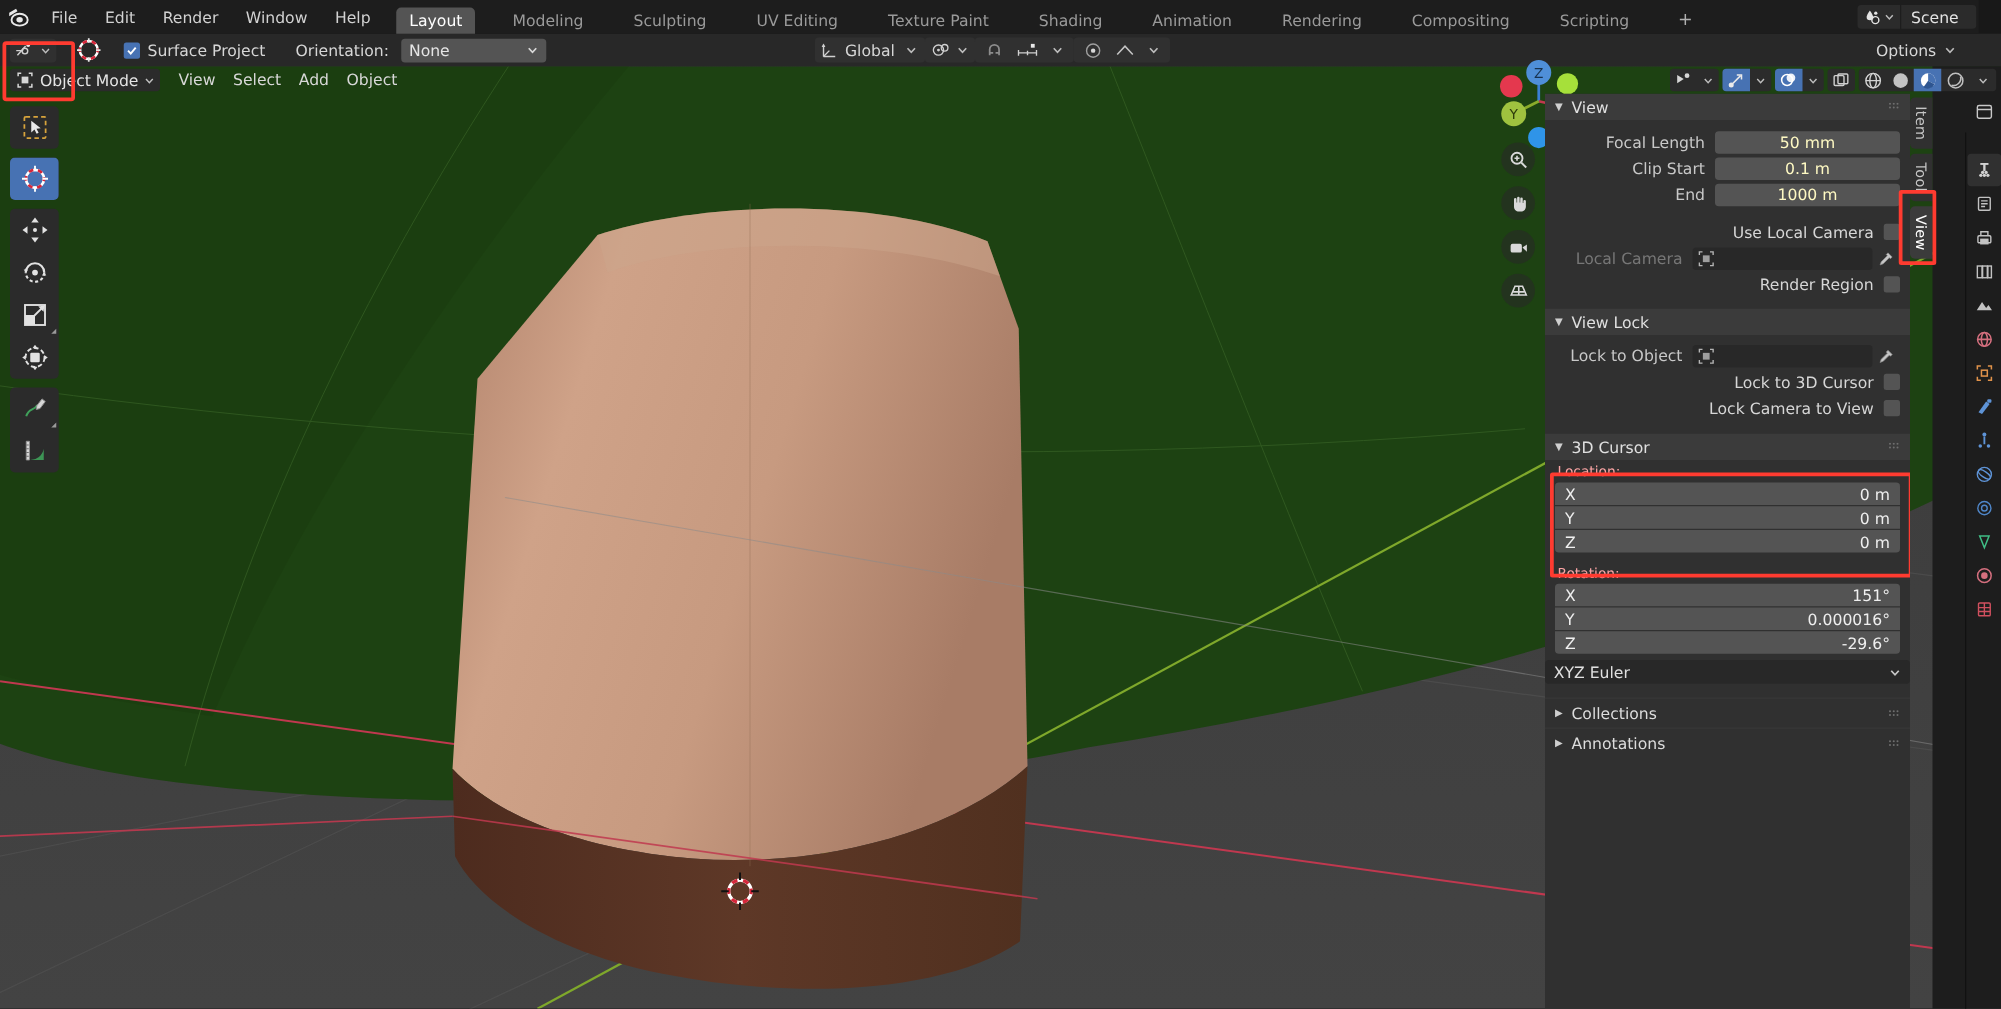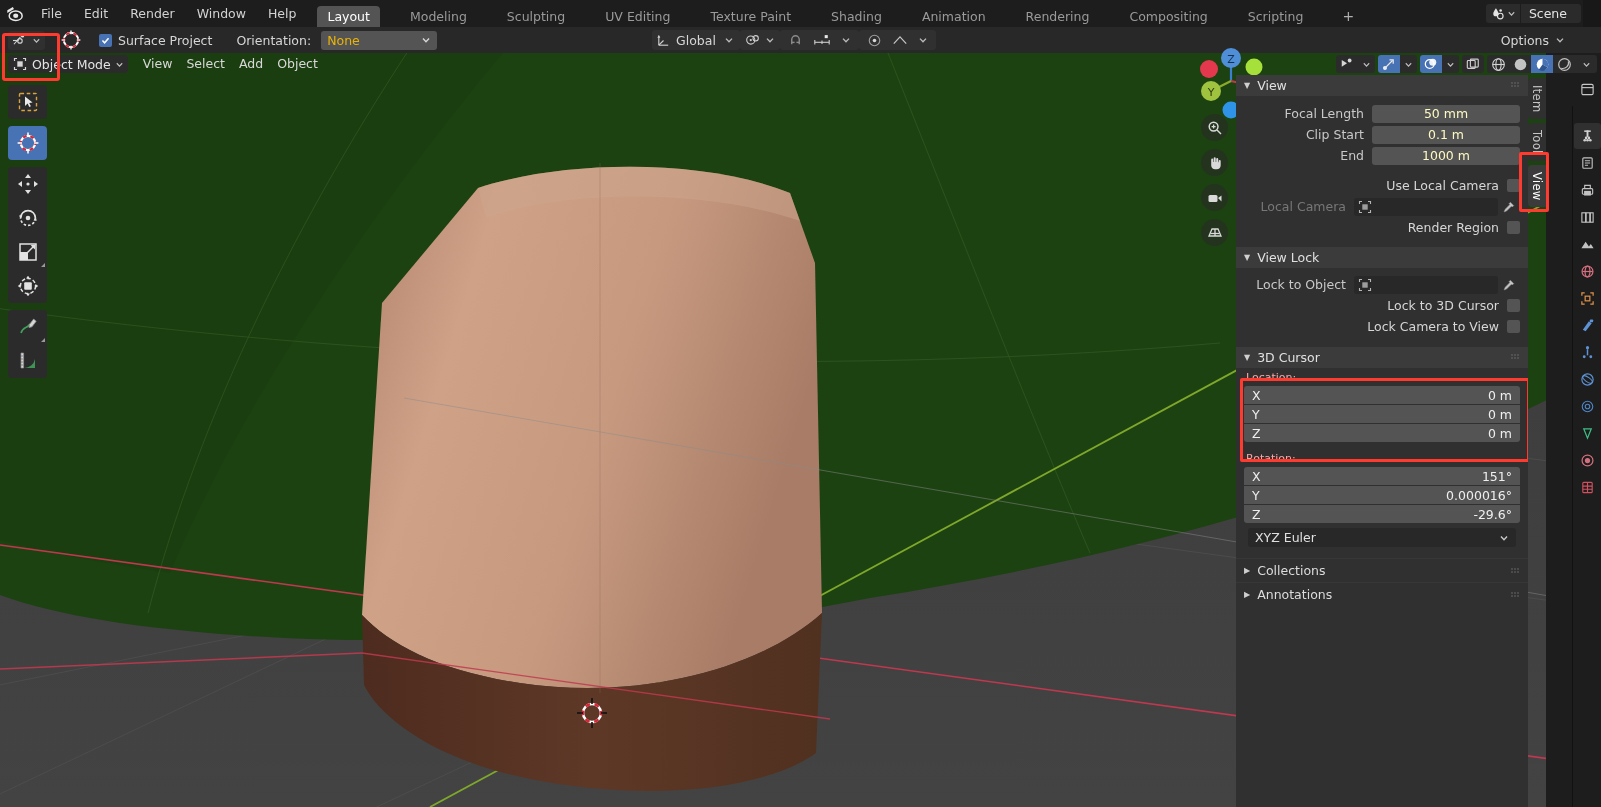--- a/index.html
+++ b/index.html
@@ -26,21 +26,21 @@
 
   
   .toolbar2{position:absolute;left:0;top:27px;width:1601px;height:26px;background:#282828;
             display:flex;align-items:center;}
   .tb-drop{display:flex;align-items:center;background:#303030;height:19px;border-radius:3px;margin-left:8px;padding:0 4px;}
   .chk{width:13px;height:13px;border-radius:2px;background:#4772b3;display:inline-flex;
        align-items:center;justify-content:center;margin-right:6px;}
   .chk svg{display:block;}
   .lbl{color:#d6d6d6;font-size:12.5px;white-space:nowrap;}
   .select-box{display:flex;align-items:center;justify-content:space-between;background:#545454;
-              height:19px;border-radius:3px;padding:0 6px;color:#eab308;font-size:12.5px;}
+              height:19px;border-radius:3px;padding:0 6px;color:#e5e5e5;font-size:12.5px;}
   .pillgrp{display:flex;align-items:center;background:#303030;border-radius:3px;height:20px;}
   .pillbtn{display:flex;align-items:center;justify-content:center;height:20px;padding:0 5px;}
   .options-btn{display:flex;align-items:center;height:19px;border-radius:3px;padding:0 6px;color:#d6d6d6;font-size:12.5px;}
 
   
   .viewport{position:absolute;left:0;top:53px;width:1601px;height:754px;overflow:hidden;}
   .vp-canvas{position:absolute;inset:0;background:#3b3b3b;}
 
   
   .vp-header{position:absolute;left:0;top:53px;width:1601px;height:22px;z-index:30;
@@ -93,21 +93,21 @@
   .check-row{display:flex;align-items:center;justify-content:flex-end;height:19px;margin:2px 8px;gap:8px;}
   .cbox{width:13px;height:13px;border-radius:2px;background:#545454;flex:0 0 auto;}
   .objfld{flex:1;background:#282828;border-radius:3px;height:18px;display:flex;align-items:center;padding-left:4px;}
   .subhdr{color:#fca5a5;font-size:11px;padding:3px 0 2px 10px;}
   .vecrow{display:flex;align-items:center;justify-content:space-between;background:#545454;
           height:18px;margin:0 8px 1px 8px;border-radius:3px;padding:0 8px;color:#efefef;font-size:12.5px;}
   .vecrow.r1{border-radius:3px 3px 0 0;}
   .vecrow.r2{border-radius:0;}
   .vecrow.r3{border-radius:0 0 3px 3px;}
   .dropdown{display:flex;align-items:center;justify-content:space-between;background:#282828;
-            height:19px;margin:5px 12px;border-radius:3px;padding:0 7px;color:#e0e0e0;font-size:12.5px;}
+            height:19px;margin:5px 0;border-radius:3px;padding:0 7px;color:#e0e0e0;font-size:12.5px;}
   .closed-sec{display:flex;align-items:center;height:23px;background:#303030;padding-left:8px;
               color:#dcdcdc;font-size:12.5px;position:relative;border-top:1px solid #373737;}
   .closed-sec .tri{margin-right:7px;font-size:8px;color:#cfcfcf;}
   .hl-loc{position:absolute;left:4px;top:303px;width:284px;height:78px;
           border:3px solid #ff3b30;border-radius:2px;z-index:40;pointer-events:none;}
 
   
   .vtabs{position:absolute;right:55px;top:78px;width:18px;z-index:29;}
   .vtab{background:#303030;border-radius:4px 0 0 4px;width:18px;margin-bottom:4px;
         display:flex;align-items:center;justify-content:center;padding:7px 0;}

